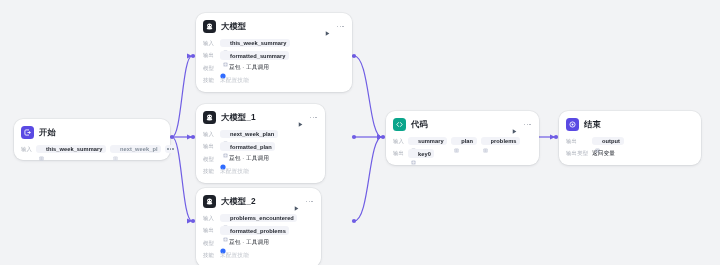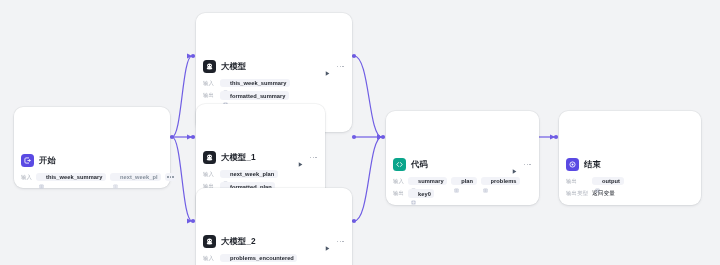--- a/index.html
+++ b/index.html
@@ -18,21 +18,21 @@
   }
   #edges { position: absolute; inset: 0; width: 720px; height: 265px; pointer-events: none; }
 
   .node {
     position: absolute;
     background: #ffffff;
     border-radius: 9px;
     box-shadow: 0 1px 3px rgba(20,22,40,0.10), 0 0 0 0.7px rgba(29,33,41,0.05);
     padding: 6px 7px 6px 7px;
   }
-  .node-head { display: flex; align-items: center; gap: 5px; height: 15px; margin-top: 40px; }
+  .node-head { display: flex; align-items: center; gap: 5px; height: 15px; }
   .node-icon {
     width: 13px; height: 13px; border-radius: 3.5px;
     display: flex; align-items: center; justify-content: center;
     flex: 0 0 auto;
   }
   .node-icon svg { display: block; }
   .node-title {
     font-size: 8.3px; font-weight: bold; color: #1d2129;
     letter-spacing: 0.1px; white-space: nowrap; flex: 1 1 auto;
   }
@@ -69,24 +69,24 @@
   .model-val { display: flex; align-items: center; gap: 3px; }
   .dot-ico { width: 6px; height: 6px; flex: 0 0 auto; }
   .overflow-badge {
     flex: 0 0 auto; display: flex; align-items: center; justify-content: center;
     gap: 1.2px; background: #f2f3f8; border-radius: 3px;
     width: 11px; height: 7.5px;
   }
   .overflow-badge i { width: 1.3px; height: 1.3px; border-radius: 50%; background: #86909c; display: block; }
 
   
-  #node-start { left: 14px;  top: 107px; width: 156px; }
+  #node-start { left: 14px;  top: 119px; width: 156px; }
   #node-llm0  { left: 196px; top: 13px;  width: 156px; }
   #node-llm1  { left: 196px; top: 104px; width: 129px; }
-  #node-llm2  { left: 196px; top: 188px; width: 156px; }
+  #node-llm2  { left: 196px; top: 188px; width: 125px; }
   #node-code  { left: 386px; top: 111px; width: 153px; }
   #node-end   { left: 559px; top: 111px; width: 142px; }
 
   #node-start .row-label { width: 11px; }
   #node-code  .row-label { width: 11px; }
   #node-end   .row-label { width: 22px; }
   #node-end .rows { margin-left: 0; }
 </style>
 </head>
 <body>

